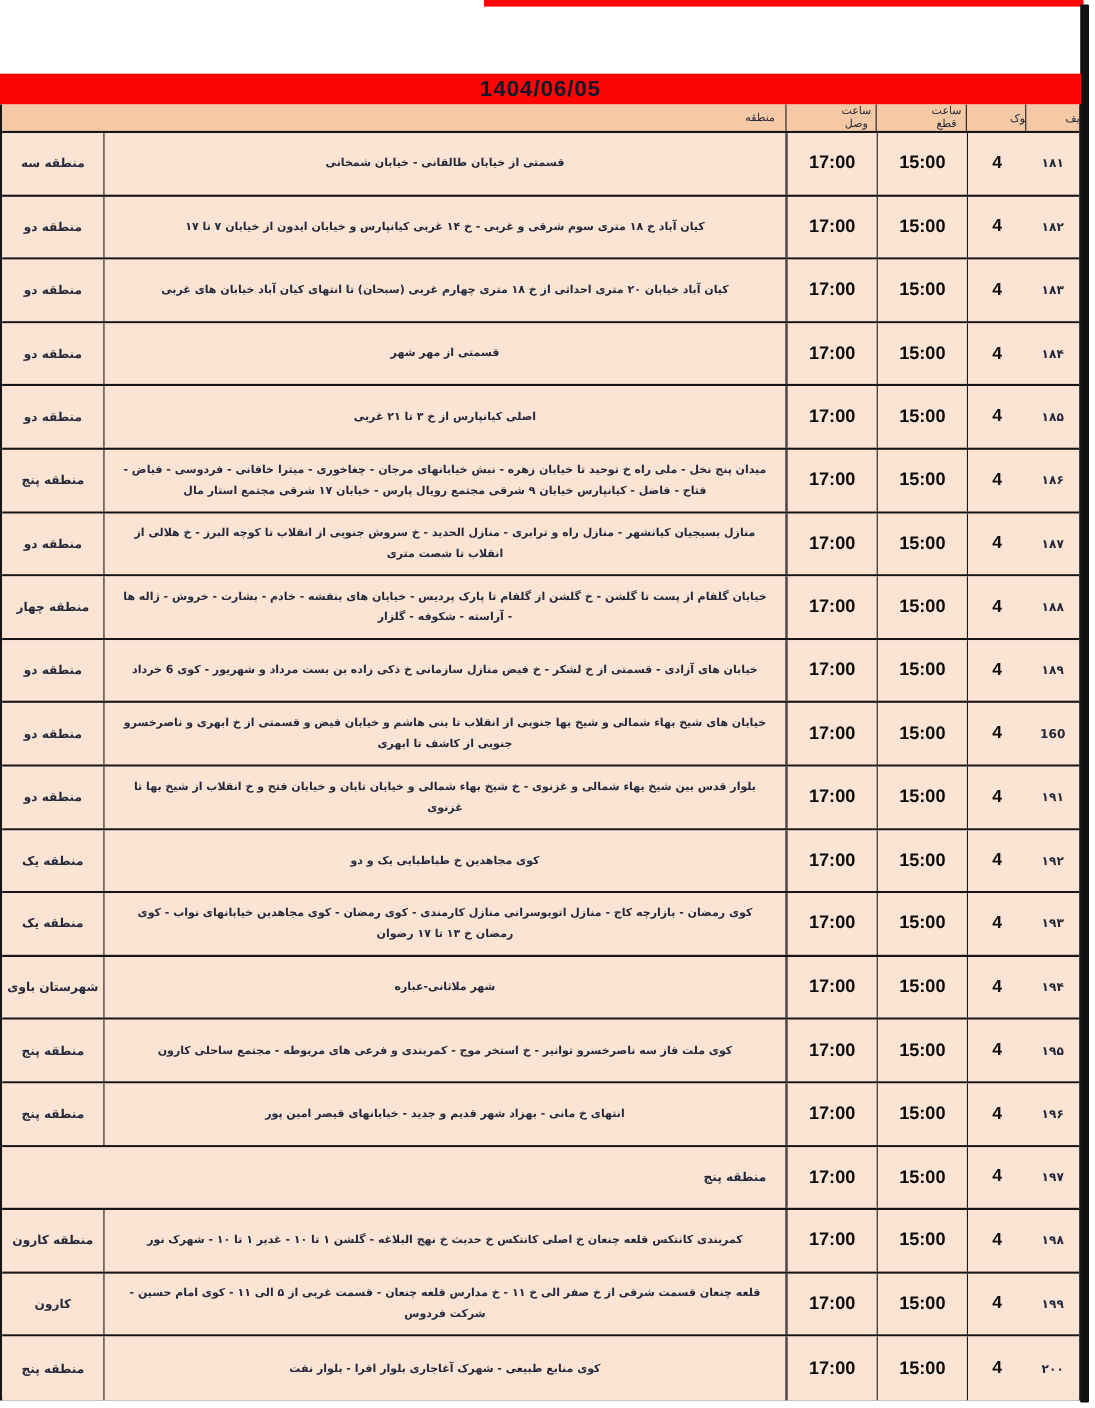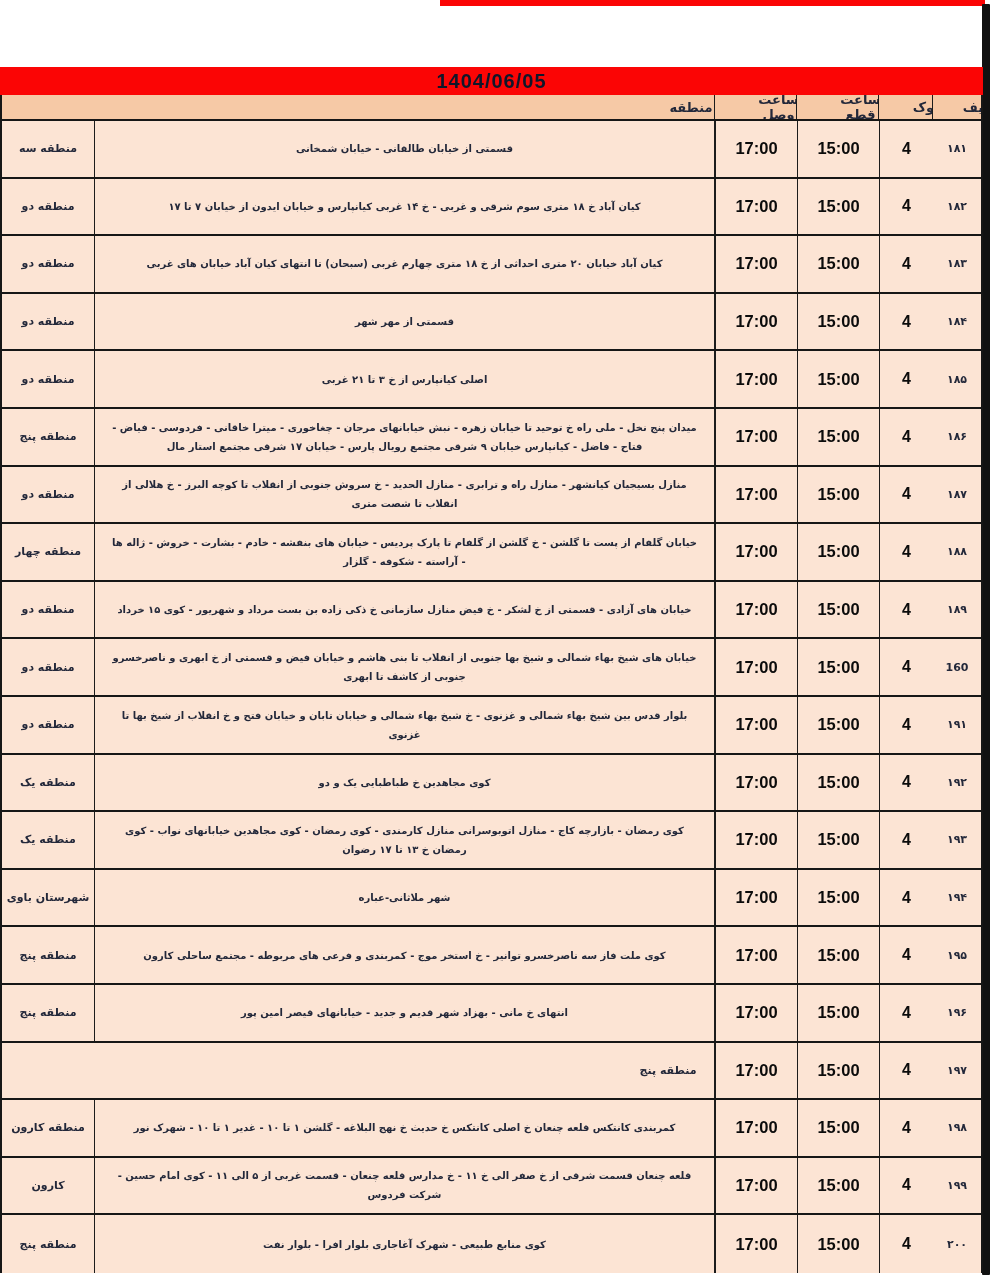--- a/index.html
+++ b/index.html
@@ -24,21 +24,21 @@
 
   .table-wrap { position:absolute; top:95px; left:0; width:983px; height:1178px;
                 direction:rtl; border:2px solid #161616; border-top:none; }
 
   .t-row { display:flex; width:100%; }
   .t-row .cell { display:flex; align-items:center; justify-content:center; text-align:center;
                  overflow:hidden; }
   .t-row .cell:not(:first-child) { border-inline-start:1.5px solid #1c1c1c; }
 
   .hdr { height:26px; background:#f6c9a6; border-bottom:2px solid #161616; }
-  .hdr .cell { font-size:13px; font-weight:bold; color:#23283a;padding-left:46px; }
+  .hdr .cell { font-size:10px; font-weight:normal; color:#23283a;padding-left:46px; }
 
   .body-row { height:57.6px; background:#fce4d4; border-bottom:2px solid #161616; }
   .body-row:last-child { border-bottom:none; }
 
   .c-rowno   { flex:0 0 48px; }
   .c-block   { flex:0 0 54px; }
   .c-cut     { flex:0 0 82px; }
   .c-recon   { flex:0 0 82px; }
   .c-loc     { flex:1 1 auto; }
   .c-region  { flex:0 0 93px; }
@@ -144,21 +144,21 @@
     <div class="cell c-recon">17:00</div>
     <div class="cell c-loc">خیابان گلفام از پست تا گلشن - خ گلشن از گلفام تا پارک پردیس - خیابان های بنفشه - خادم - بشارت - خروش - ژاله ها - آراسته - شکوفه - گلزار</div>
     <div class="cell c-region">منطقه چهار</div>
   </div>
 
   <div class="t-row body-row">
     <div class="cell c-rowno">۱۸۹</div>
     <div class="cell c-block">4</div>
     <div class="cell c-cut">15:00</div>
     <div class="cell c-recon">17:00</div>
-    <div class="cell c-loc">خیابان های آزادی - قسمتی از خ لشکر - خ فیض منازل سازمانی خ ذکی زاده بن بست مرداد و شهریور - کوی ۱۵ خرداد</div>
+    <div class="cell c-loc">خیابان های آزادی - قسمتی از خ لشکر - خ فیض منازل سازمانی خ ذکی زاده بن بست مرداد و شهریور - کوی 6 خرداد</div>
     <div class="cell c-region">منطقه دو</div>
   </div>
 
   <div class="t-row body-row">
     <div class="cell c-rowno">160</div>
     <div class="cell c-block">4</div>
     <div class="cell c-cut">15:00</div>
     <div class="cell c-recon">17:00</div>
     <div class="cell c-loc">خیابان های شیخ بهاء شمالی و شیخ بها جنوبی از انقلاب تا بنی هاشم و خیابان فیض و قسمتی از خ ابهری و ناصرخسرو جنوبی از کاشف تا ابهری</div>
     <div class="cell c-region">منطقه دو</div>

